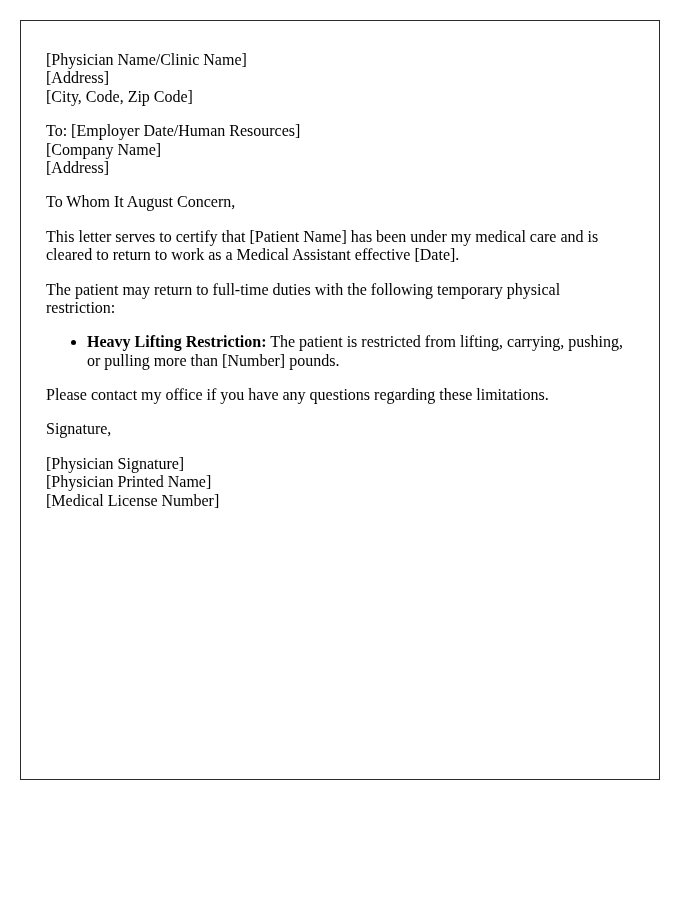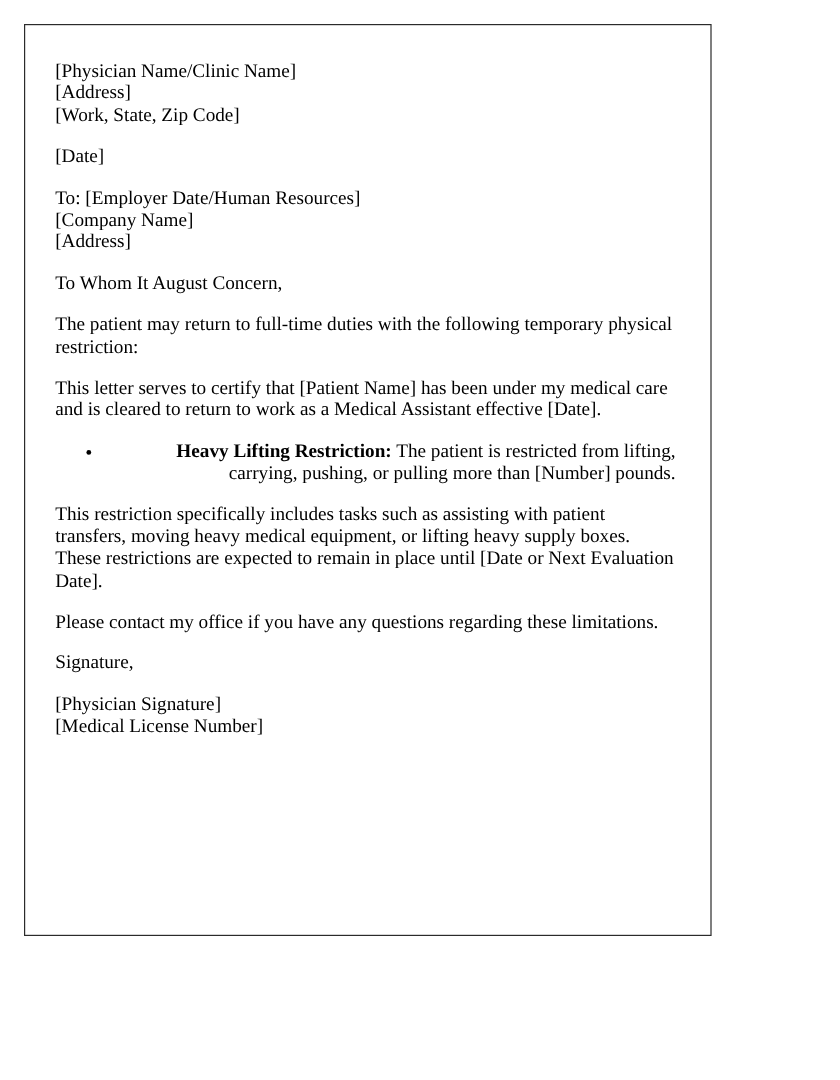--- a/index.html
+++ b/index.html
@@ -11,21 +11,21 @@
     position: relative;
     width: 700px;
     height: 900px;
     background: #ffffff;
     overflow: hidden;
   }
   .letter-frame {
     position: absolute;
     left: 20px;
     top: 20px;
-    width: 573px;
+    width: 640px;
     height: 760px;
     box-sizing: border-box;
     border: 1px solid #2b2b2b;
     padding: 14px 29px 20px 25px;
     background: #ffffff;
     font-family: "Liberation Serif", serif;
     font-size: 16px;
     line-height: 1.15;
     color: #000000;
     overflow: hidden;
@@ -34,69 +34,67 @@
     margin: 16px 0;
     padding: 0;
   }
   .block .line {
     display: block;
   }
   ul.restriction-list {
     margin: 16px 0;
     padding: 0 0 0 41px;
     list-style-type: disc;
-    text-align: right;
   }
   ul.restriction-list li {
     margin: 0;
     padding: 0;
   }
   .bold {
     font-weight: bold;
   }
 </style>
 </head>
 <body>
 
 <div class="canvas">
   <div class="letter-frame">
 
     <p class="block">
       <span class="line">[Physician Name/Clinic Name]</span>
       <span class="line">[Address]</span>
-      <span class="line">[Work, State, Zip Code]</span>
+      <span class="line">[City, Code, Zip Code]</span>
     </p>
 
-    <p class="block">[Date]</p>
 
     <p class="block">
       <span class="line">To: [Employer Date/Human Resources]</span>
       <span class="line">[Company Name]</span>
       <span class="line">[Address]</span>
     </p>
 
 
     <p class="block">To Whom It August Concern,</p>
 
+    <p class="block">This letter serves to certify that [Patient Name] has been under my medical care and is cleared to return to work as a Medical Assistant effective [Date].</p>
+
     <p class="block">The patient may return to full-time duties with the following temporary physical restriction:</p>
-
-    <p class="block">This letter serves to certify that [Patient Name] has been under my medical care and is cleared to return to work as a Medical Assistant effective [Date].</p>
 
     <ul class="restriction-list">
       <li>
         <span class="bold">Heavy Lifting Restriction:</span><span> The patient is restricted from lifting, carrying, pushing, or pulling more than [Number] pounds.</span>
       </li>
     </ul>
 
-    <p class="block">This restriction specifically includes tasks such as assisting with patient transfers, moving heavy medical equipment, or lifting heavy supply boxes. These restrictions are expected to remain in place until [Date or Next Evaluation Date].</p>
 
 
     <p class="block">Please contact my office if you have any questions regarding these limitations.</p>
 
     <p class="block">Signature,</p>
 
     <p class="block">
       <span class="line">[Physician Signature]</span>
+      <span class="line">[Physician Printed Name]</span>
       <span class="line">[Medical License Number]</span>
     </p>
 
   </div>
 </div>
 
 </body></html>

